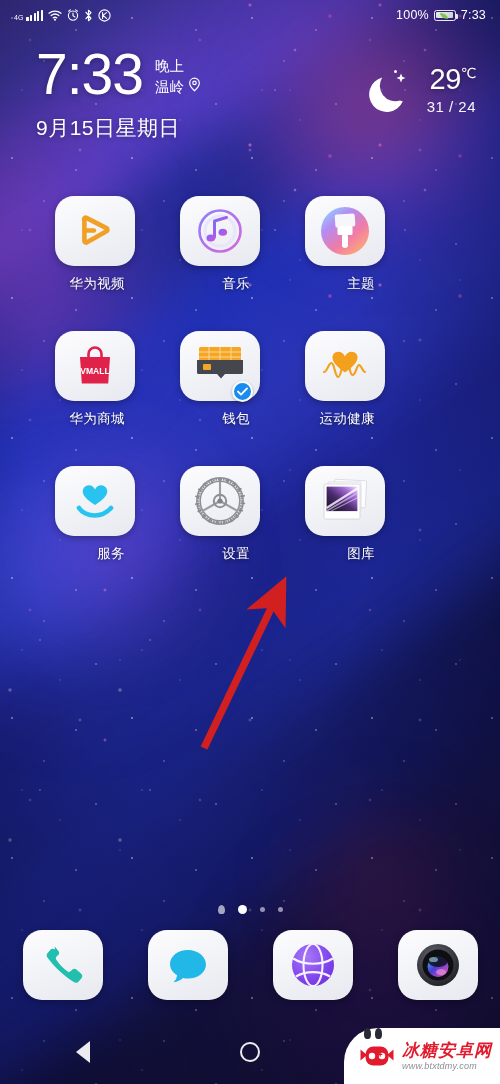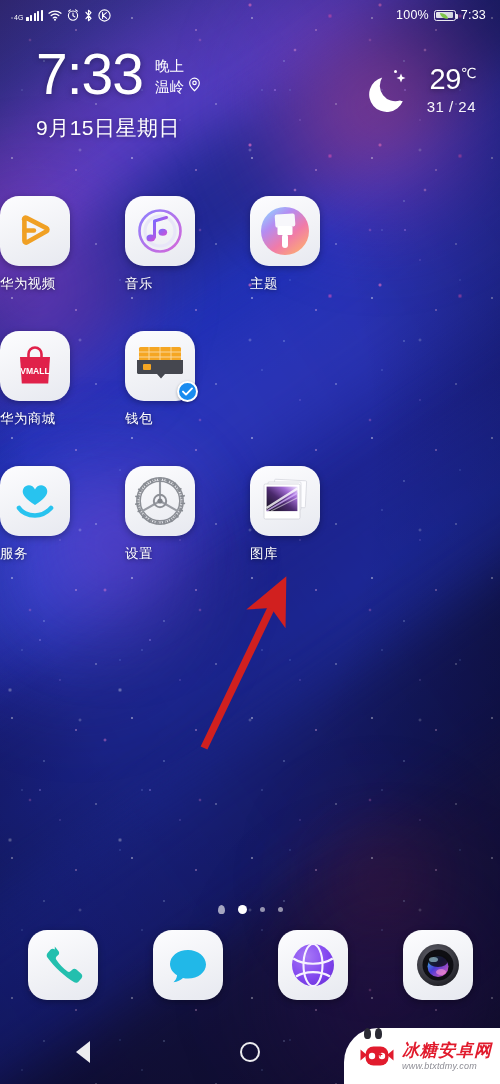--- a/index.html
+++ b/index.html
@@ -138,23 +138,23 @@
   }
   .wx-text { text-align:right; }
   #weather-temp { font-size:29px; font-weight:400; line-height:1; letter-spacing:-.5px;
     text-shadow:0 1px 5px rgba(0,0,0,.35); }
   #weather-temp sup { font-size:14px; vertical-align:super; }
   #weather-range { font-size:15px; margin-top:4px; opacity:.96; letter-spacing:.5px; }
 
   
   #app-grid { position:absolute; top:196px; left:0; right:0; z-index:10; }
   .app-row { display:flex; }
-  .app-cell { width:125px; display:flex; flex-direction:column; align-items:flex-start; margin-bottom:38px; }
+  .app-cell { width:125px; display:flex; flex-direction:column; align-items:flex-end; margin-bottom:38px; }
   .app-icon {
-    width:70px; height:70px; border-radius:19px; position:relative; overflow:hidden;
+    width:80px; height:70px; border-radius:19px; position:relative; overflow:hidden;
     box-shadow:0 2px 7px rgba(0,0,0,.3);
     display:flex; align-items:center; justify-content:center;
   }
   .app-label {
     margin-top:9px; font-size:13.5px; color:#fff; letter-spacing:.4px;
     text-shadow:0 1px 4px rgba(0,0,0,.55); white-space:nowrap;
   }
   .sheet { background:linear-gradient(160deg,#fdfdff 0%,#f1f2f6 55%,#e7e9f0 100%); }
 
   .badge-check {
@@ -411,20 +411,31 @@
         </div>
         <span class="badge-check">
           <svg width="11" height="9" viewBox="0 0 11 9">
               <path d="M1 4.6 4 7.6 10 1.4" fill="none" stroke="#fff" stroke-width="1.9" stroke-linecap="round" stroke-linejoin="round"></path>
             </svg>
         </span>
       </div>
       <div class="app-label">钱包</div>
     </div>
 
+    <div class="app-cell">
+      <div class="icon-wrap">
+        <div class="app-icon sheet ic-health">
+          <svg width="52" height="48" viewBox="0 0 52 48">
+            <path d="M26 20.5c-2-5.5-9.5-6.5-12-1.5-2.6 5.3 3.6 11.3 12 17.5 8.4-6.2 14.6-12.2 12-17.5-2.5-5-10-4-12 1.5z" fill="#f2a01d" transform="translate(0,-6)"></path>
+            <path d="M5 26c3.2 0 4.5-9 7.5-9s3.4 14 6.8 14 4-19.5 7.5-19.5S30 29 33.5 29s4-10 6.5-10 3.5 7 6 7" fill="none" stroke="#f2a01d" stroke-width="2.2" stroke-linecap="round" stroke-linejoin="round" transform="translate(0,4)"></path>
+          </svg>
+        </div>
+      </div>
+      <div class="app-label">运动健康</div>
+    </div>
   </div>
 
   <div class="app-row">
     <div class="app-cell">
       <div class="icon-wrap">
         <div class="app-icon sheet ic-service">
           <svg width="50" height="46" viewBox="0 0 50 46">
             <path d="M25 15.5c-2.2-5.4-9.5-5.7-11.8-.5-2.3 5.2 3.4 10.5 11.8 16 8.4-5.5 14.1-10.8 11.8-16-2.3-5.2-9.6-4.9-11.8.5z" fill="#28c3ef" transform="translate(0,-4)"></path>
             <path d="M9 30c2.5 3.8 8.5 7.5 16 7.5S37.5 33.8 41 30" fill="none" stroke="#28c3ef" stroke-width="4.6" stroke-linecap="round"></path>
           </svg>

